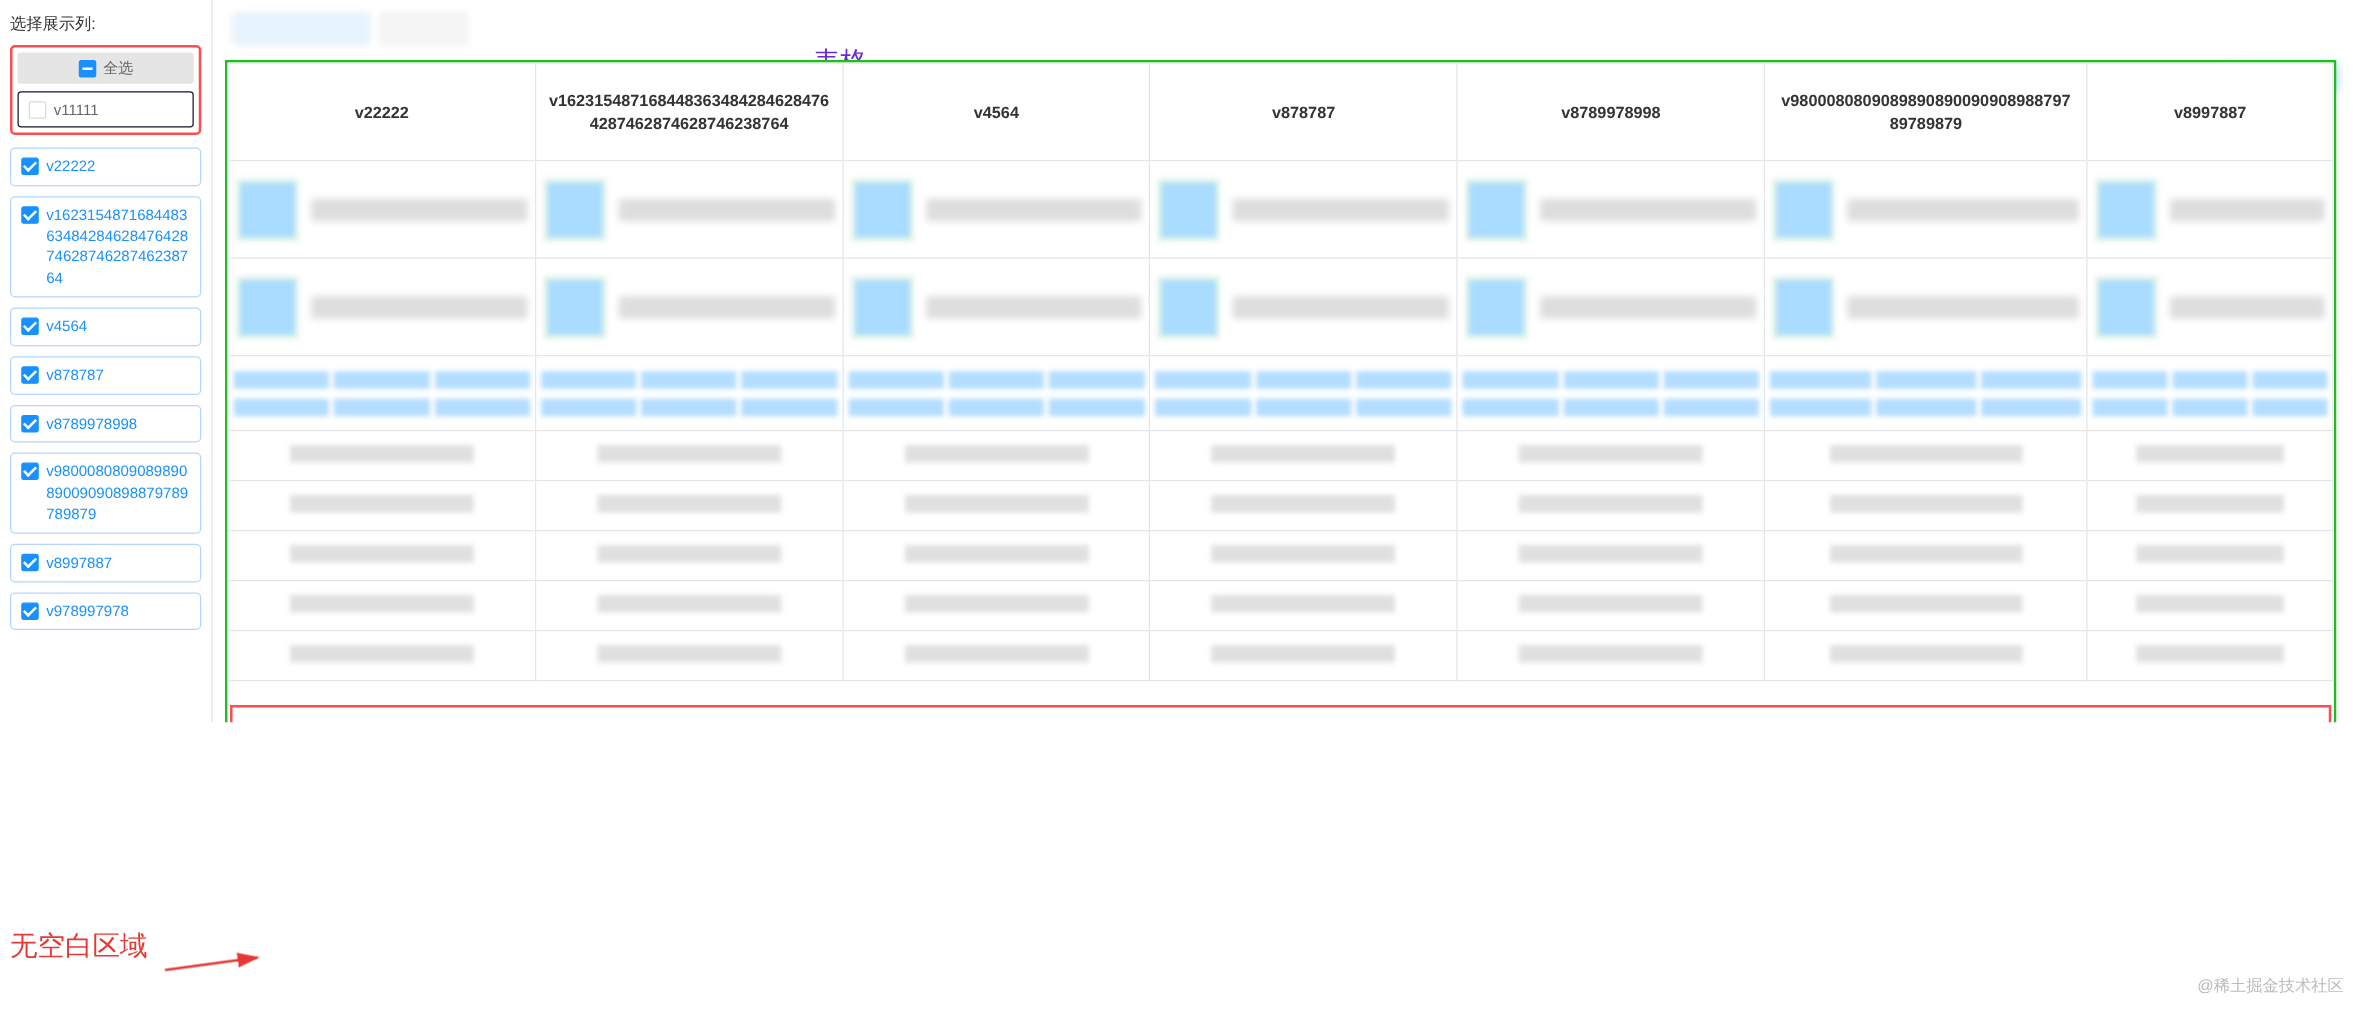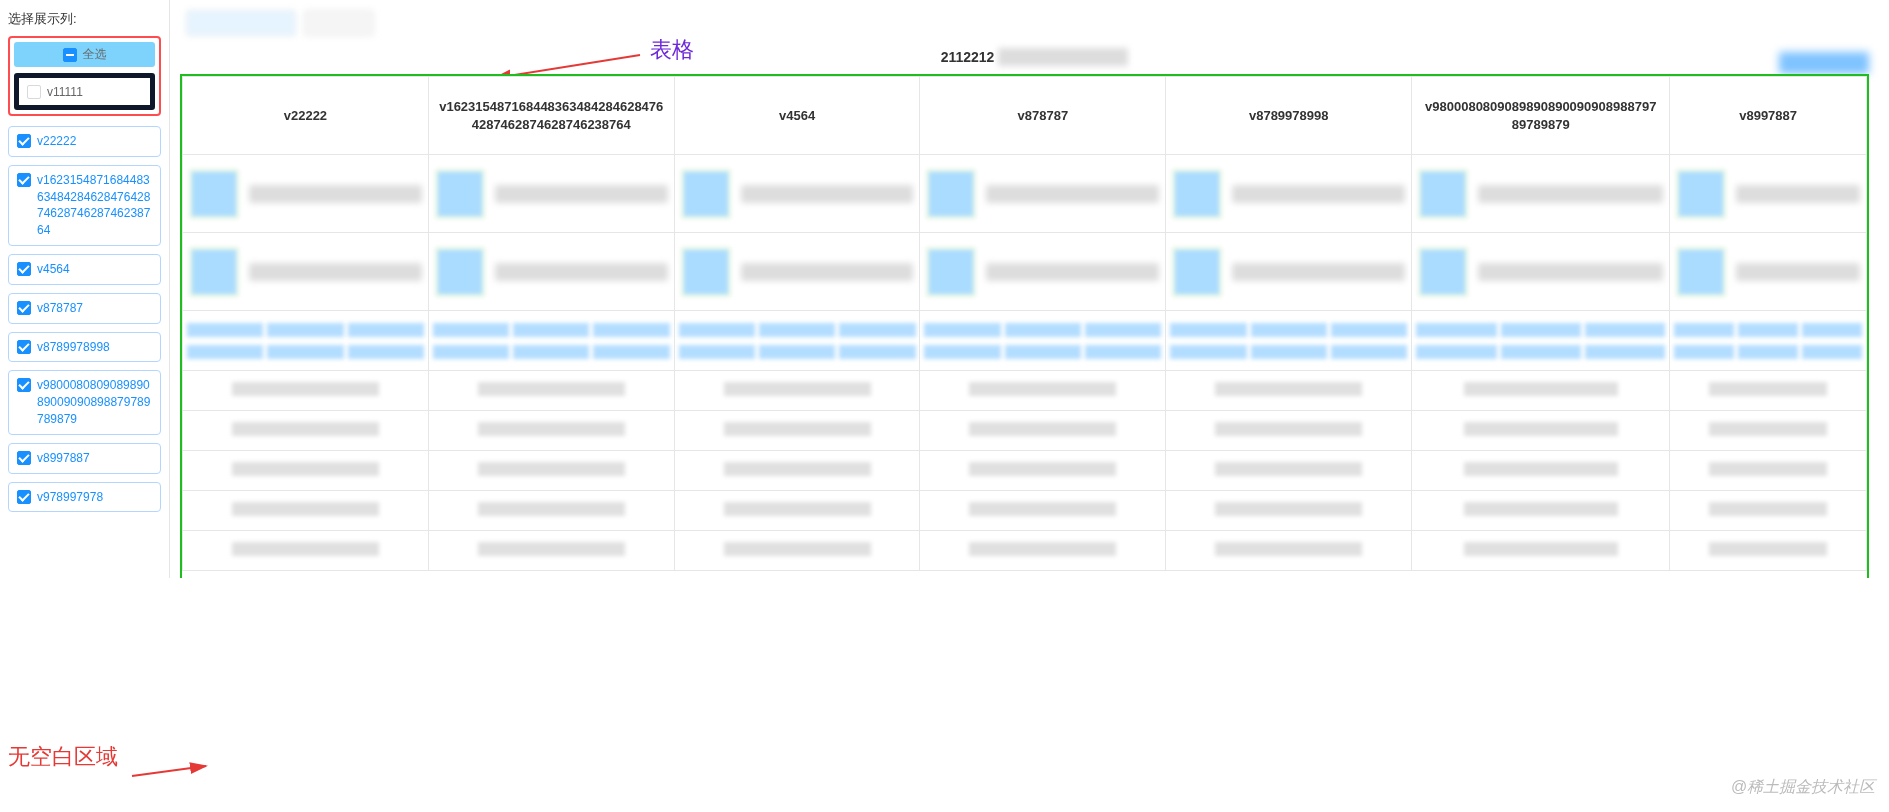--- a/index.html
+++ b/index.html
@@ -5,23 +5,23 @@
     * { box-sizing: border-box; margin: 0; padding: 0; }
     body { font-family: -apple-system, "PingFang SC", "Microsoft YaHei", sans-serif; font-size: 13px; background: #fff; color: #333; }
     .container { display: flex; width: 100%; height: 578px; }
     
     
     .sidebar { width: 170px; min-width: 170px; border-right: 1px solid #e5e5e5; padding: 10px 8px; overflow-y: auto; }
     .sidebar-title { font-size: 13px; color: #333; margin-bottom: 8px; }
     .col-item { border: 1px solid #b3d6ff; border-radius: 4px; padding: 6px 8px; margin-bottom: 8px; display: flex; align-items: flex-start; gap: 6px; cursor: pointer; }
     .col-item .label { color: #1890ff; font-size: 12px; word-break: break-all; line-height: 1.4; }
     .select-all-box { border: 2px solid #ff4d4f; border-radius: 4px; padding: 4px; margin-bottom: 10px; }
-    .select-all-row { display: flex; align-items: center; justify-content: center; gap: 6px; padding: 4px; background: #7dd3fc; border-radius: 3px; margin-bottom: 6px; }
+    .select-all-row { display: flex; align-items: center; justify-content: center; gap: 6px; padding: 4px; background: #e5e5e5; border-radius: 3px; margin-bottom: 6px; }
     .select-all-row .label { color: #666; font-size: 12px; }
-    .v11111-row { border: 5px solid #0f172a; border-radius: 3px; padding: 6px 8px; display: flex; align-items: center; gap: 6px; }
+    .v11111-row { border: 1px solid #0f172a; border-radius: 3px; padding: 6px 8px; display: flex; align-items: center; gap: 6px; }
     .v11111-row .label { color: #666; font-size: 12px; }
     
     
     .chk { width: 14px; height: 14px; min-width: 14px; border: 1px solid #d9d9d9; border-radius: 2px; display: inline-flex; align-items: center; justify-content: center; background: #fff; position: relative; margin-top: 1px; }
     .chk.checked { background: #1890ff; border-color: #1890ff; }
     .chk.checked::after { content: ""; width: 4px; height: 8px; border: solid #fff; border-width: 0 2px 2px 0; transform: rotate(45deg); margin-top: -2px; }
     .chk.indeterminate { background: #1890ff; border-color: #1890ff; }
     .chk.indeterminate::after { content: ""; width: 8px; height: 2px; background: #fff; }
 
     
@@ -51,21 +51,21 @@
     .data-cell { display: inline-block; width: 60%; height: 14px; background: #e0e0e0; filter: blur(2px); }
     .no-blank-highlight { position: absolute; left: 2px; right: 2px; bottom: 2px; height: 54px; border: 2px solid #ff4d4f; pointer-events: none; }
     
     
     .anno { position: absolute; color: #6d28d9; font-size: 22px; font-weight: 500; pointer-events: none; }
     .anno1 { top: 35px; left: 480px; }
     .arrow1 { position: absolute; top: 50px; left: 320px; width: 155px; height: 30px; pointer-events: none; }
     .anno2 { position: fixed; left: 8px; bottom: 40px; color: #e53935; font-size: 22px; }
     .arrow2 { position: fixed; left: 130px; bottom: 26px; width: 80px; height: 28px; pointer-events: none; }
     
-    .watermark { position: fixed; right: 14px; bottom: 14px; font-size: 16px; color: #bbb; font-style: italic; }
+    .watermark { position: fixed; right: 14px; bottom: 14px; font-size: 13px; color: #bbb; }
   </style>
 </head>
 <body>
 
 <div class="container">
 
   <div class="sidebar">
     <div class="sidebar-title">选择展示列:</div>
 
     <div class="select-all-box">
@@ -112,24 +112,20 @@
       <span class="label">v978997978</span>
     </div>
   </div>
 
   <div class="main">
     <div class="tabs">
       <div class="tab active" style="width:110px;"></div>
       <div class="tab" style="width:70px;"></div>
     </div>
 
-    <div class="title-row">
-      <span>2112212</span>
-      <span class="title-blur"></span>
-    </div>
     <div class="title-right-blur"></div>
 
     <div class="anno anno1">表格</div>
     <svg class="arrow1">
       <defs>
           <marker id="ah1" markerWidth="10" markerHeight="10" refX="8" refY="3" orient="auto">
             <path d="M0,0 L0,6 L9,3 z" fill="#e53935"></path>
           </marker>
         </defs>
       <line x1="150" y1="5" x2="5" y2="28" stroke="#e53935" stroke-width="2" marker-end="url(#ah1)"></line>

